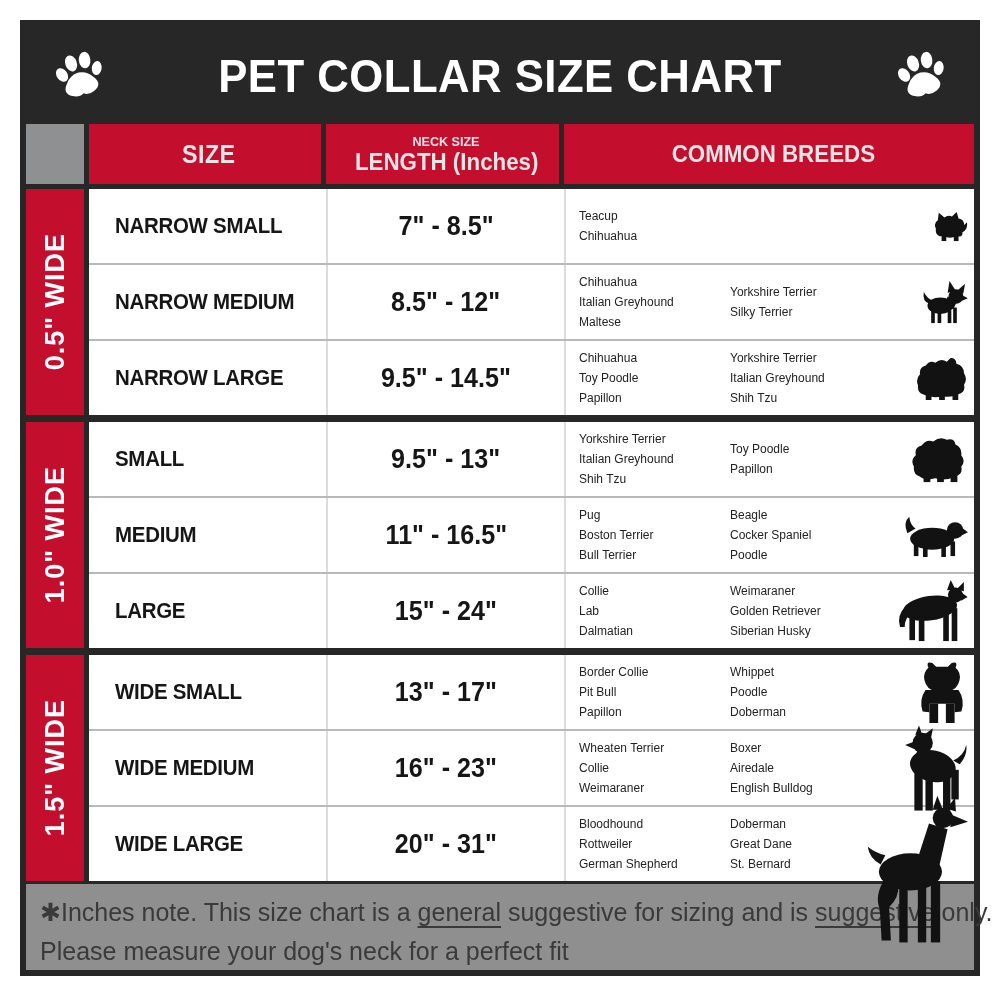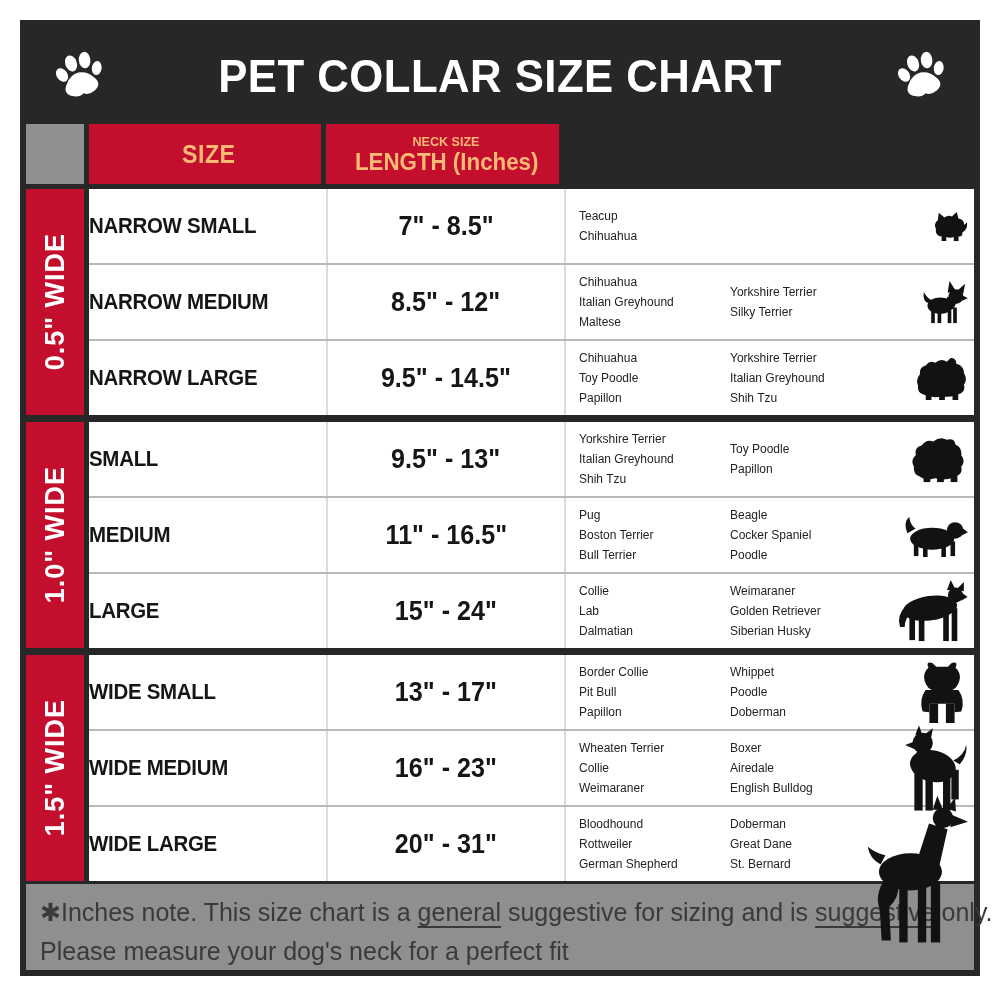--- a/index.html
+++ b/index.html
@@ -8,39 +8,39 @@
   .board{width:960px;height:956px;box-sizing:border-box;background:#272727;padding:6px;}
 
   
   .title-bar{height:98px;display:flex;align-items:center;justify-content:space-between;padding:0 28px;}
   .title{flex:1;text-align:center;color:#fff;font-size:47px;font-weight:bold;letter-spacing:.5px;}
   .paw{line-height:0;transform:rotate(-14deg);}
 
   
   .header-row{display:grid;grid-template-columns:58px 232px 233px 1fr;column-gap:5px;height:60px;}
   .corner{background:#8e9092;}
-  .hcell{background:#c30e2e;color:#fdba74;display:flex;flex-direction:column;align-items:center;justify-content:center;font-weight:bold;padding-left:8px;}
+  .hcell{background:#c30e2e;color:#e5e5e5;display:flex;flex-direction:column;align-items:center;justify-content:center;font-weight:bold;padding-left:8px;}
   .hsize{font-size:25px;letter-spacing:.5px;}
   .hsmall{font-size:13.5px;line-height:15px;}
   .hmain{font-size:24px;line-height:26px;}
   .hbreeds{font-size:24px;}
 
   .cond{display:inline-block;transform:scaleX(.93);transform-origin:center;}
 
   
   #sections-host .section{display:grid;grid-template-columns:58px 1fr;column-gap:5px;margin-top:7px;}
   #sections-host .section:first-child{margin-top:5px;}
   .strip{background:#c30e2e;display:flex;align-items:center;justify-content:center;}
   .vtext{writing-mode:vertical-rl;transform:rotate(180deg);color:#fff;font-weight:bold;font-size:27px;letter-spacing:1px;white-space:nowrap;}
   .rows{background:#fff;}
   .row{display:grid;grid-template-columns:237px 238px 1fr;height:74px;box-sizing:border-box;align-items:center;}
   .row + .row{border-top:2px solid #b9b9b9;height:76px;}
   .cell{height:100%;box-sizing:border-box;display:flex;align-items:center;}
   .len-cell,.breeds-cell{border-left:2px solid #dcdcdc;}
-  .size-cell{padding-left:0;}
+  .size-cell{padding-left:26px;}
   .size-label{font-size:22px;font-weight:bold;color:#161616;letter-spacing:-.3px;transform-origin:left center;}
   .len-cell{justify-content:center;}
   .len-label{font-size:27px;font-weight:bold;color:#161616;}
   .breeds-cell{position:relative;}
   .bcol{position:absolute;top:50%;transform:translateY(-50%);font-size:12px;line-height:20px;color:#232323;white-space:nowrap;}
   .bcol1{left:13px;}
   .bcol2{left:164px;}
   .dog-icon{position:absolute;right:6px;top:50%;transform:translateY(-50%);line-height:0;z-index:3;}
   .dog-icon.icon-xl{top:-12px;transform:none;}
 
@@ -84,20 +84,23 @@
 
     <div class="header-row">
       <div class="corner"></div>
       <div class="hcell">
         <span class="hsize cond">SIZE</span>
       </div>
       <div class="hcell">
         <span class="hsmall cond">NECK SIZE</span>
         <span class="hmain cond">LENGTH (Inches)</span>
       </div>
+      <div class="hcell">
+        <span class="hbreeds cond">COMMON BREEDS</span>
+      </div>
     </div>
 
     <div id="sections-host">
   <div class="section">
     <div class="strip">
       <span class="vtext">0.5" WIDE</span>
     </div>
     <div class="rows">
   <div class="row">
     <div class="cell size-cell">

